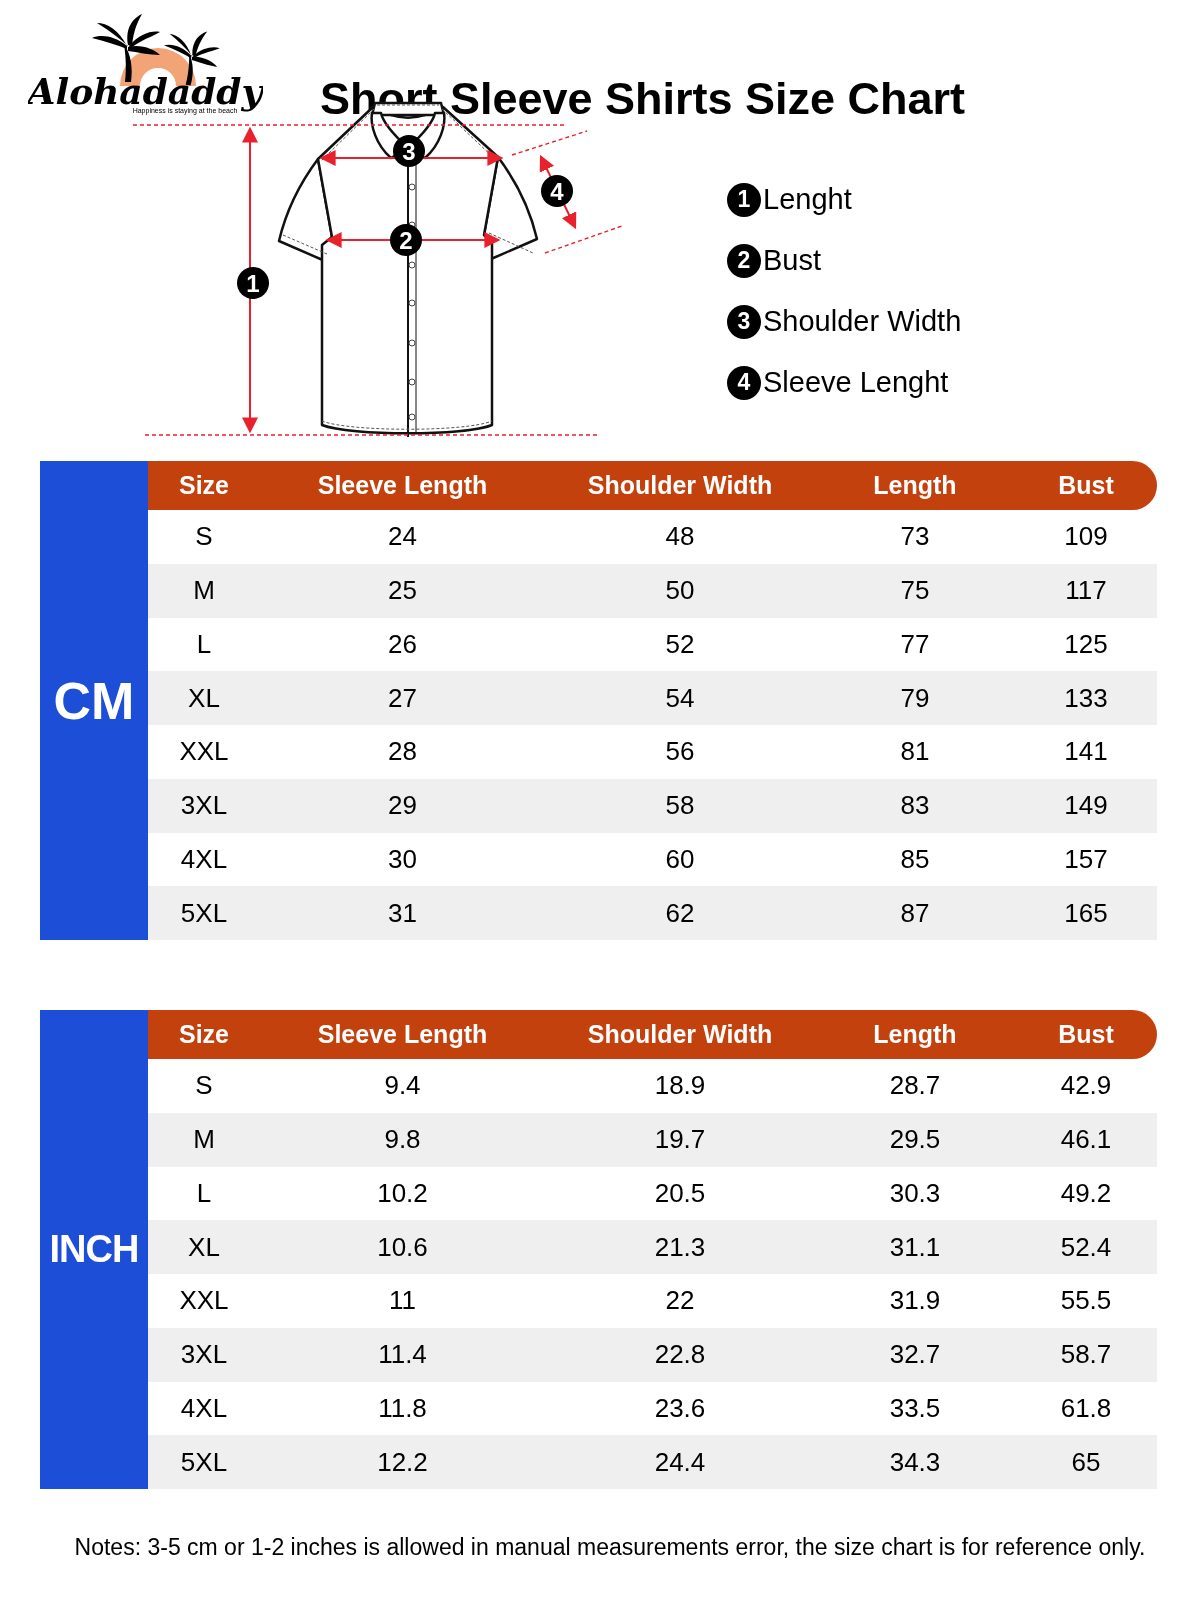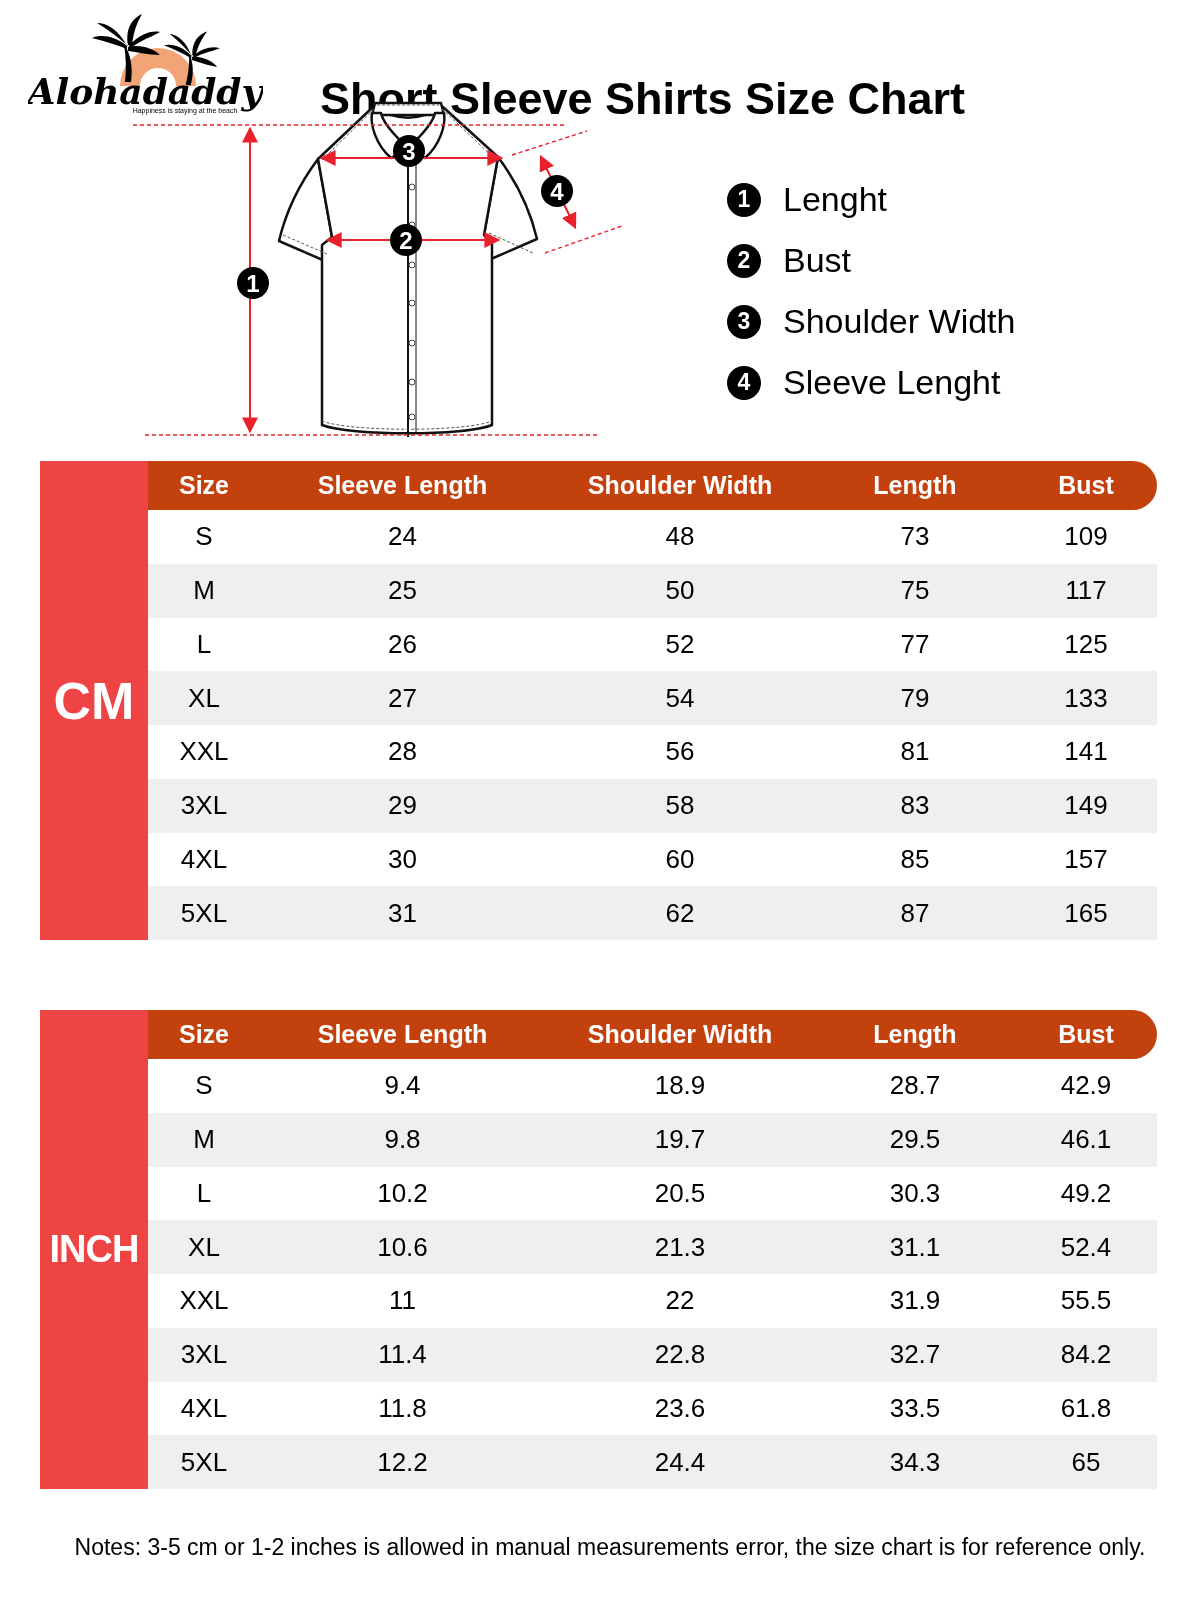--- a/index.html
+++ b/index.html
@@ -14,28 +14,28 @@
 
   
   .diagram-svg { position:absolute; left:125px; top:95px; width:500px; height:355px; }
 
   
   .legend { position:absolute; left:727px; top:181px; }
   .legend-item { display:flex; align-items:center; height:37px; margin-bottom:24px; }
   .legend-badge { width:34px; height:34px; border-radius:50%; background:#000; color:#fff;
     font-weight:bold; font-size:23px; display:flex; align-items:center; justify-content:center;
     flex:0 0 34px; }
-  .legend-label { font-size:34px; margin-left:22px; white-space:nowrap; }
+  .legend-label { font-size:29px; margin-left:2px; white-space:nowrap; }
 
   
   .size-table { position:absolute; left:40px; width:1117px; height:479px; }
   .size-table.unit-cm { top:461px; }
   .size-table.unit-inch { top:1010px; }
   .side-label { position:absolute; left:0; top:0; width:108px; height:100%;
-    background:#ef4444; color:#fff; font-weight:bold; z-index:2;
+    background:#1d4ed8; color:#fff; font-weight:bold; z-index:2;
     display:flex; align-items:center; justify-content:center; }
   .unit-cm .side-label { font-size:52px; }
   .unit-inch .side-label { font-size:38px; letter-spacing:-1px; }
   .t-header { display:grid; grid-template-columns:108px 112px 285px 270px 200px 142px;
     height:49px; align-items:center; background:#c2410c; color:#fff;
     border-radius:0 26px 26px 0; font-weight:bold; font-size:25px; text-align:center;
     position:relative; z-index:1; }
   .t-rows { position:relative; z-index:1; }
   .trow { display:grid; grid-template-columns:108px 112px 285px 270px 200px 142px;
     height:53.75px; align-items:center; text-align:center; font-size:26px; background:#fff; }
@@ -286,21 +286,21 @@
           <div>22</div>
           <div>31.9</div>
           <div>55.5</div>
         </div>
         <div class="trow alt">
           <div></div>
           <div>3XL</div>
           <div>11.4</div>
           <div>22.8</div>
           <div>32.7</div>
-          <div>84.2</div>
+          <div>58.7</div>
         </div>
         <div class="trow">
           <div></div>
           <div>4XL</div>
           <div>11.8</div>
           <div>23.6</div>
           <div>33.5</div>
           <div>61.8</div>
         </div>
         <div class="trow alt">

